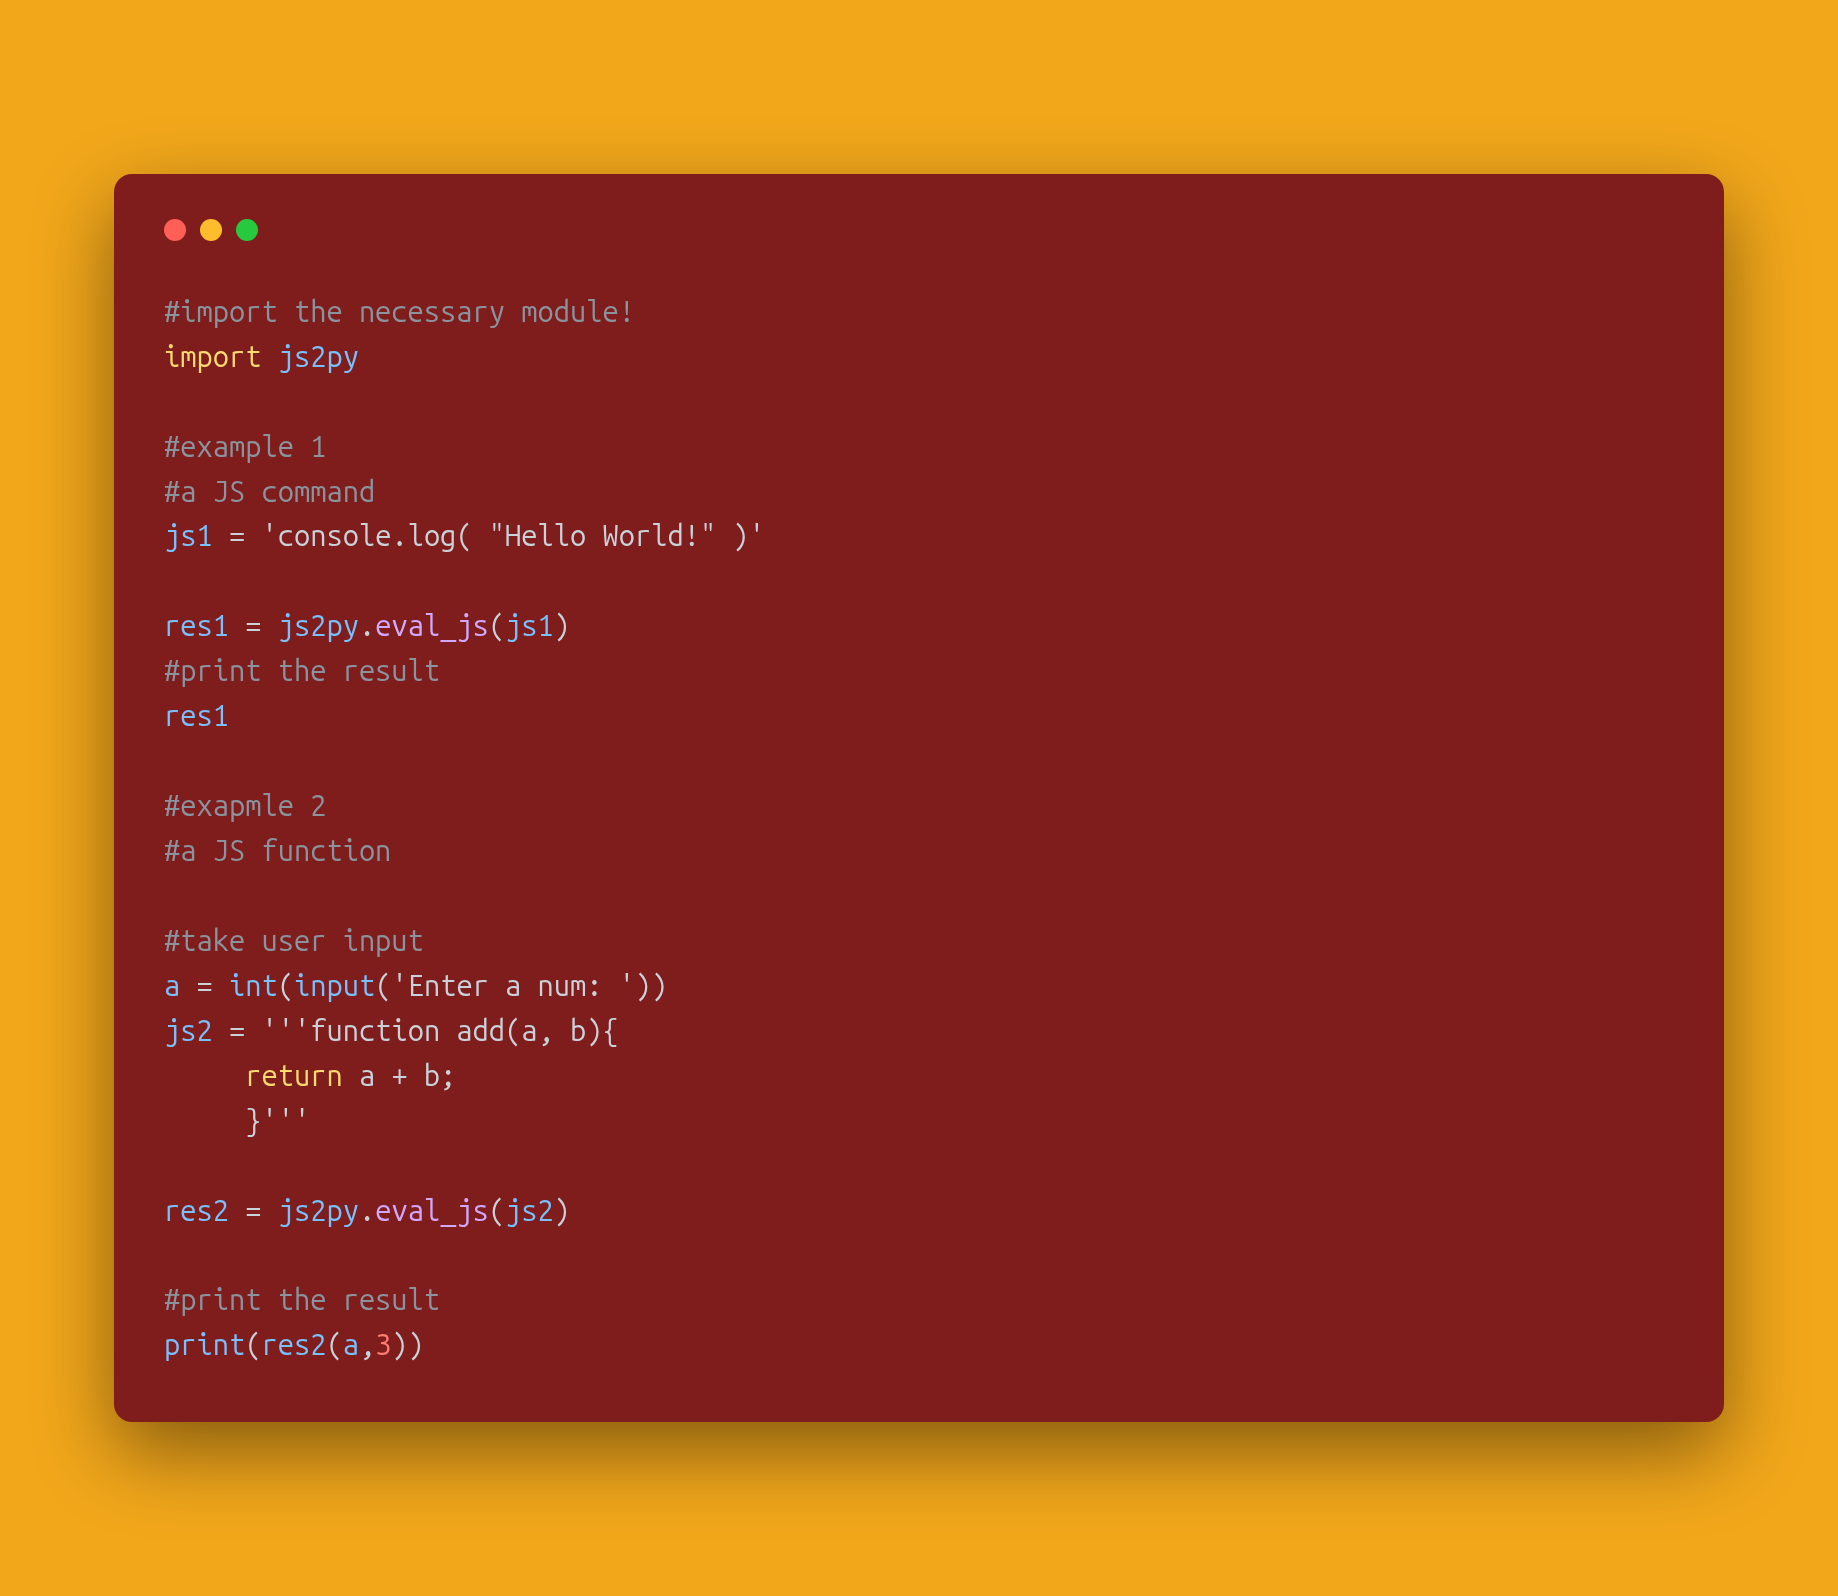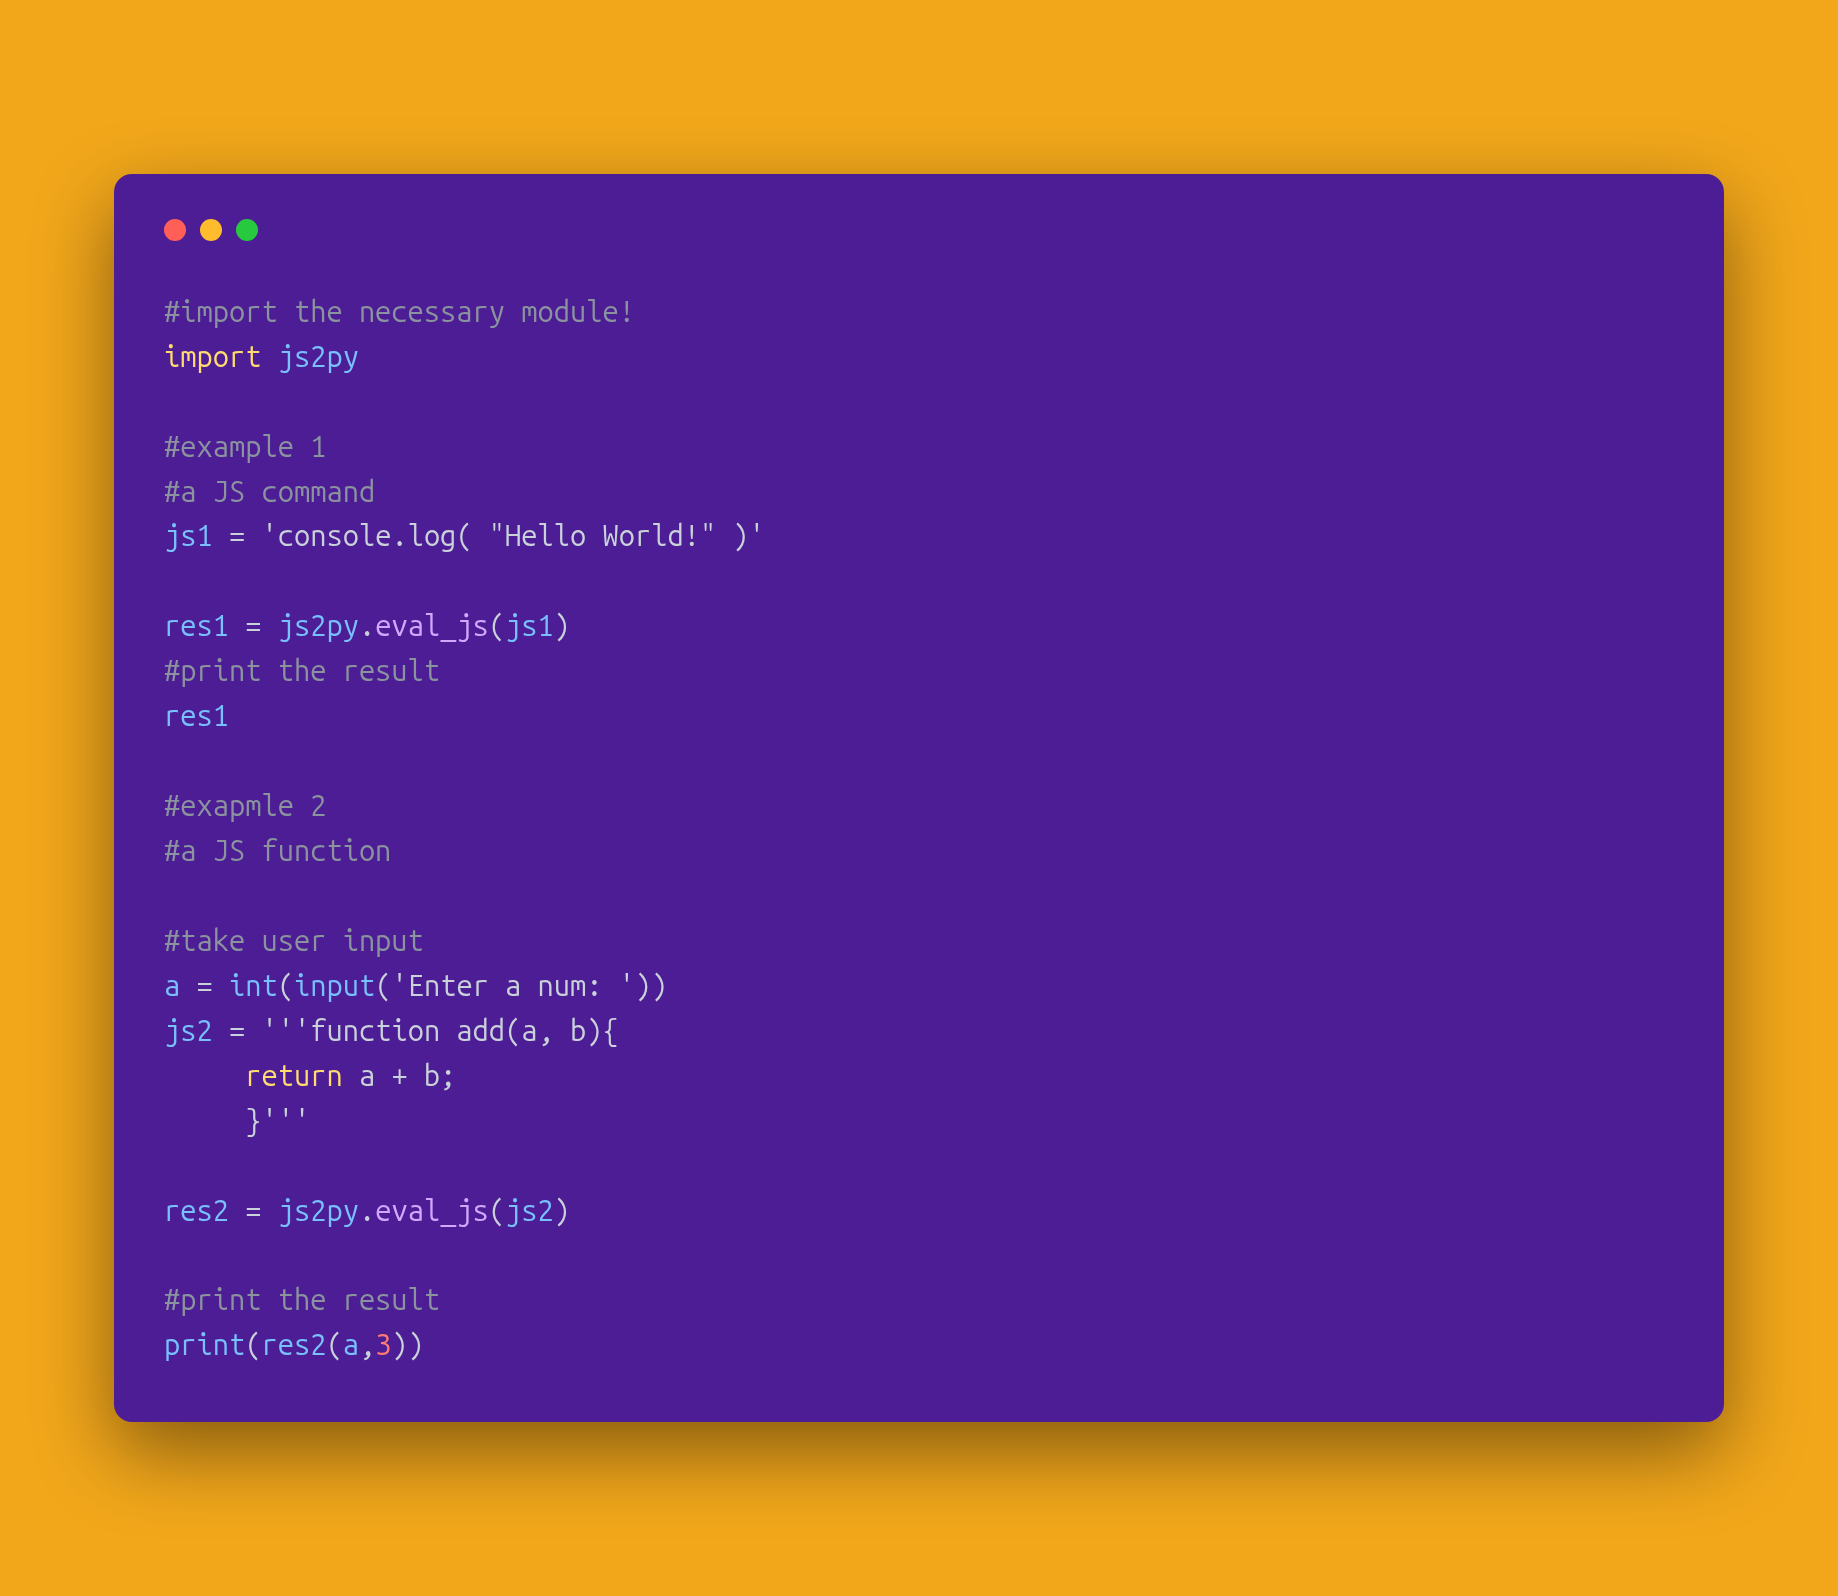--- a/index.html
+++ b/index.html
@@ -10,21 +10,21 @@
     body {
       background: #f2a71b;
       width: 1838px;
       height: 1596px;
       display: flex;
       align-items: center;
       justify-content: center;
       font-family: "SF Mono", "Monaco", "Menlo", "Consolas", "Ubuntu Mono", monospace;
     }
     .window {
-      background: #4c1d95;
+      background: #7f1d1d;
       border-radius: 18px;
       width: 1610px;
       padding: 45px 50px 55px 50px;
       box-shadow: 0 30px 80px rgba(0,0,0,0.45);
     }
     .traffic-lights {
       display: flex;
       gap: 14px;
       margin-bottom: 48px;
     }

